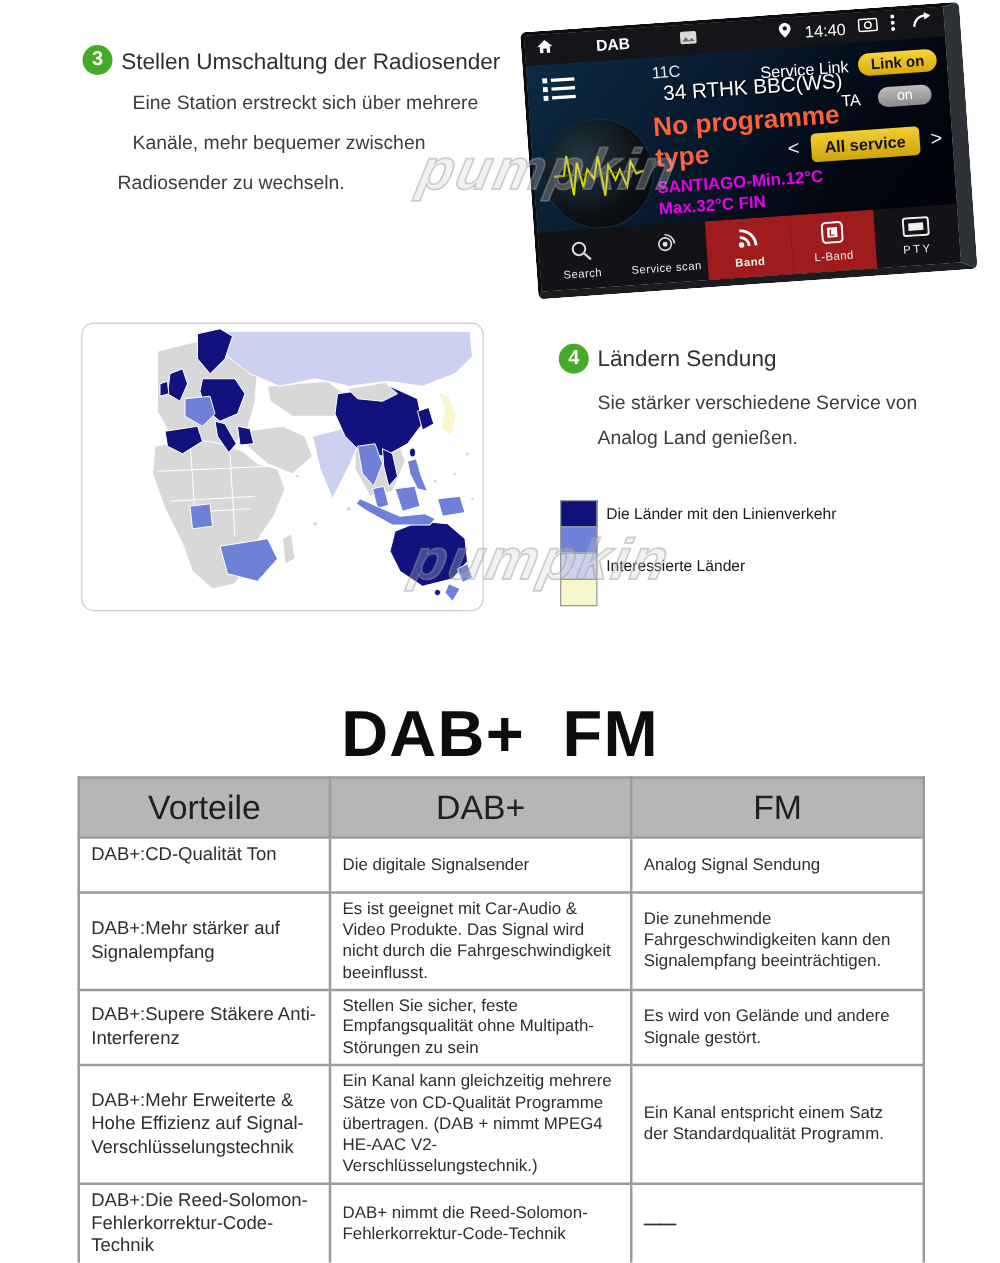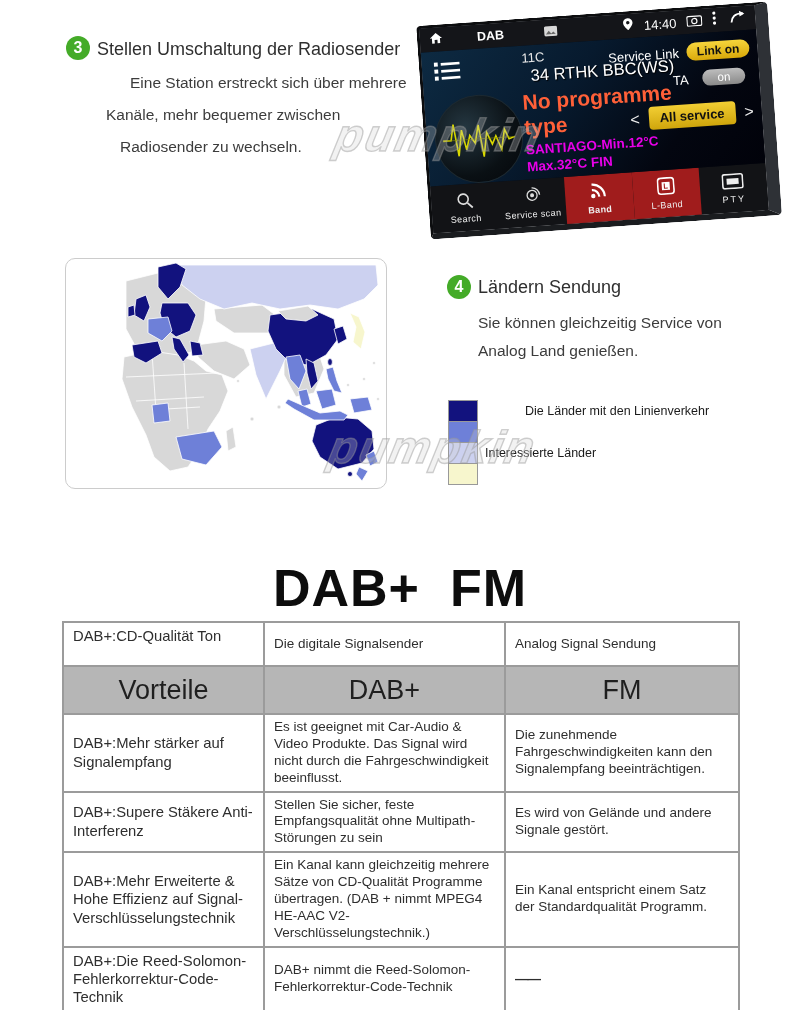--- a/index.html
+++ b/index.html
@@ -76,23 +76,23 @@
   table.cmp td{border:2px solid #9b9b9b;font-size:13.5px;color:#2e2e2e;padding:4px 9px;
        vertical-align:middle;line-height:1.25;}
   table.cmp td.c1{font-size:14.8px;}
   .dash{font-weight:bold;letter-spacing:-1px;color:#222;}
 </style>
 </head>
 <body>
 
 <div class="abs num-badge" style="left:66px;top:36px;">3</div>
 <div class="abs feat-title" style="left:97px;top:39px;">Stellen Umschaltung der Radiosender</div>
-<div class="abs feat-line" style="left:106px;top:74px;margin-left:24px;">Eine Station erstreckt sich über mehrere</div>
+<div class="abs feat-line" style="left:106px;top:74px;">Eine Station erstreckt sich über mehrere</div>
 <div class="abs feat-line" style="left:106px;top:106px;">Kanäle, mehr bequemer zwischen</div>
-<div class="abs feat-line" style="left:120px;top:138px;">Radiosender zu wechseln.</div>
+<div class="abs feat-line" style="left:94px;top:138px;">Radiosender zu wechseln.</div>
 
 <div class="abs wm" style="left:336px;top:108px;">pumpkin</div>
 <div class="abs wm" style="left:330px;top:420px;">pumpkin</div>
 
 <div class="abs unit">
  <div class="bezel">
   <div class="screen">
 
    <div class="sbar">
      <span>
@@ -281,24 +281,24 @@
     <circle class="m-non" cx="298" cy="120" r="1.5"></circle>
     <circle class="m-non" cx="308" cy="104" r="1.5"></circle>
     <circle class="m-non" cx="282" cy="126" r="1.5"></circle>
     <circle class="m-non" cx="312" cy="140" r="1.5"></circle>
     <circle class="m-non" cx="172" cy="122" r="1.5"></circle>
   </svg>
 </div>
 
 <div class="abs num-badge" style="left:447px;top:275px;">4</div>
 <div class="abs feat-title" style="left:478px;top:277px;">Ländern Sendung</div>
-<div class="abs feat-line" style="left:478px;top:314px;">Sie können gleichzeitig Service von</div>
+<div class="abs feat-line" style="left:478px;top:314px;">Sie stärker verschiedene Service von</div>
 <div class="abs feat-line" style="left:478px;top:342px;">Analog Land genießen.</div>
 
-<div class="lg-row" style="top:401px;gap:40px;">
+<div class="lg-row" style="top:401px;">
   <div class="lg-sw m-reg" style="background:var(--map_regular);"></div>
   <div class="lg-lb">Die Länder mit den Linienverkehr</div>
 </div>
 <div class="lg-row" style="top:422px;">
   <div class="lg-sw" style="background:var(--map_trials);"></div>
 </div>
 <div class="lg-row" style="top:443px;">
   <div class="lg-sw" style="background:var(--map_interested);"></div>
   <div class="lg-lb">Interessierte Länder</div>
 </div>
@@ -311,29 +311,29 @@
   <span class="big">FM</span>
 </div>
 
 <table class="cmp abs" style="left:62px;top:621px;">
   <colgroup>
       <col style="width:201px;">
       <col style="width:241px;">
       <col style="width:234px;">
     </colgroup>
   <tbody>
-      <tr style="height:44px;">
+      <tr>
+    <th>Vorteile</th>
+    <th>DAB+</th>
+    <th>FM</th>
+  </tr>
+  <tr style="height:44px;">
     <td class="c1" style="vertical-align:top;">DAB+:CD-Qualität Ton</td>
     <td>Die digitale Signalsender</td>
     <td>Analog Signal Sendung</td>
-  </tr>
-  <tr>
-    <th>Vorteile</th>
-    <th>DAB+</th>
-    <th>FM</th>
   </tr>
   <tr style="height:52px;">
     <td class="c1">DAB+:Mehr stärker auf Signalempfang</td>
     <td>Es ist geeignet mit Car-Audio &amp; Video Produkte. Das Signal wird nicht durch die Fahrgeschwindigkeit beeinflusst.</td>
     <td>Die zunehmende Fahrgeschwindigkeiten kann den Signalempfang beeinträchtigen.</td>
   </tr>
   <tr style="height:46px;">
     <td class="c1">DAB+:Supere Stäkere Anti-Interferenz</td>
     <td>Stellen Sie sicher, feste Empfangsqualität ohne Multipath-Störungen zu sein</td>
     <td>Es wird von Gelände und andere Signale gestört.</td>

